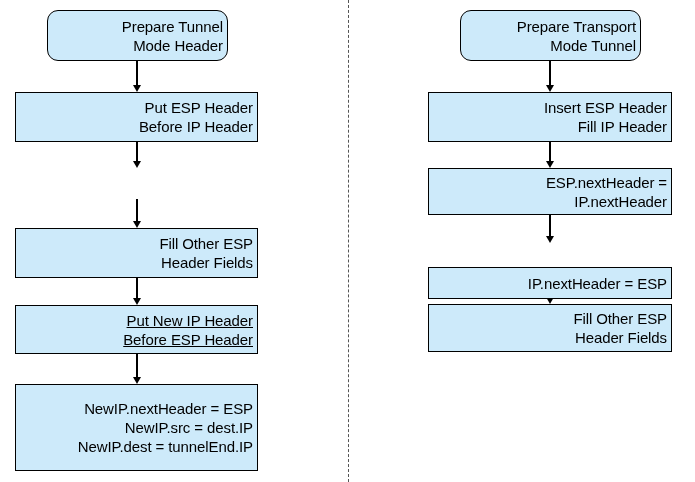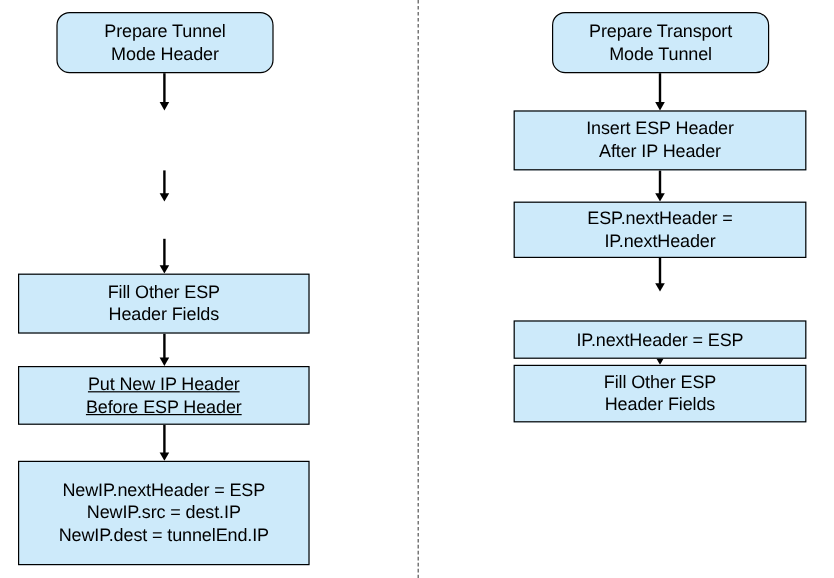--- a/index.html
+++ b/index.html
@@ -39,22 +39,23 @@
     line-height: 19px;
     white-space: pre-line;
     letter-spacing: -0.1px;
   }
   .node.rounded {
     border-radius: 11px;
   }
   .node .node-text {
     display: block;
     width: 100%;
-    padding: 0 20px;
+    padding: 0 4px;
     box-sizing: border-box;
+    text-align: right;
   }
 
   
   .arrow {
     position: absolute;
     width: 0;
   }
   .arrow .stem {
     position: absolute;
     left: -0.75px;
@@ -100,20 +101,22 @@
     <div class="arrow" style="left: 137px; top: 278px; height: 27px;">
       <div class="stem" style="height: 21px; background: rgb(0, 0, 0);"></div>
       <div class="head" style="border-top-color: rgb(0, 0, 0);"></div>
     </div>
     <div class="arrow" style="left: 137px; top: 354px; height: 30px;">
       <div class="stem" style="height: 24px; background: rgb(0, 0, 0);"></div>
       <div class="head" style="border-top-color: rgb(0, 0, 0);"></div>
     </div>
     <div class="node rounded" style="left: 47px; top: 10px; width: 181px; height: 51px; background: rgb(205, 234, 250); border-color: rgb(0, 0, 0);"><span class="node-text">Prepare Tunnel
 Mode Header</span></div>
+    <div class="node" style="left: 15px; top: 92px; width: 243px; height: 50px; background: rgb(205, 234, 250); border-color: rgb(0, 0, 0);"><span class="node-text">Put ESP Header
+Before IP Header</span></div>
     <div class="node" style="left: 15px; top: 228px; width: 243px; height: 50px; background: rgb(205, 234, 250); border-color: rgb(0, 0, 0);"><span class="node-text">Fill Other ESP
 Header Fields</span></div>
     <div class="node" style="left: 15px; top: 305px; width: 243px; height: 49px; background: rgb(205, 234, 250); border-color: rgb(0, 0, 0); text-decoration: underline;"><span class="node-text">Put New IP Header
 Before ESP Header</span></div>
     <div class="node" style="left: 15px; top: 384px; width: 243px; height: 87px; background: rgb(205, 234, 250); border-color: rgb(0, 0, 0);"><span class="node-text">NewIP.nextHeader = ESP
 NewIP.src = dest.IP
 NewIP.dest = tunnelEnd.IP</span></div>
     <div class="arrow" style="left: 550px; top: 61px; height: 31px;">
       <div class="stem" style="height: 25px; background: rgb(0, 0, 0);"></div>
       <div class="head" style="border-top-color: rgb(0, 0, 0);"></div>
@@ -126,19 +129,19 @@
       <div class="stem" style="height: 22px; background: rgb(0, 0, 0);"></div>
       <div class="head" style="border-top-color: rgb(0, 0, 0);"></div>
     </div>
     <div class="arrow" style="left: 550px; top: 275px; height: 29px;">
       <div class="stem" style="height: 23px; background: rgb(0, 0, 0);"></div>
       <div class="head" style="border-top-color: rgb(0, 0, 0);"></div>
     </div>
     <div class="node rounded" style="left: 460px; top: 10px; width: 181px; height: 51px; background: rgb(205, 234, 250); border-color: rgb(0, 0, 0);"><span class="node-text">Prepare Transport
 Mode Tunnel</span></div>
     <div class="node" style="left: 428px; top: 92px; width: 244px; height: 50px; background: rgb(205, 234, 250); border-color: rgb(0, 0, 0);"><span class="node-text">Insert ESP Header
-After IP Header</span></div>
+Fill IP Header</span></div>
     <div class="node" style="left: 428px; top: 168px; width: 244px; height: 47px; background: rgb(205, 234, 250); border-color: rgb(0, 0, 0);"><span class="node-text">ESP.nextHeader =
 IP.nextHeader</span></div>
     <div class="node" style="left: 428px; top: 243px; width: 244px; height: 32px; background: rgb(205, 234, 250); border-color: rgb(0, 0, 0); margin-top: 24px;"><span class="node-text">IP.nextHeader = ESP</span></div>
     <div class="node" style="left: 428px; top: 304px; width: 244px; height: 48px; background: rgb(205, 234, 250); border-color: rgb(0, 0, 0);"><span class="node-text">Fill Other ESP
 Header Fields</span></div>
   </div>
 
 </body></html>

